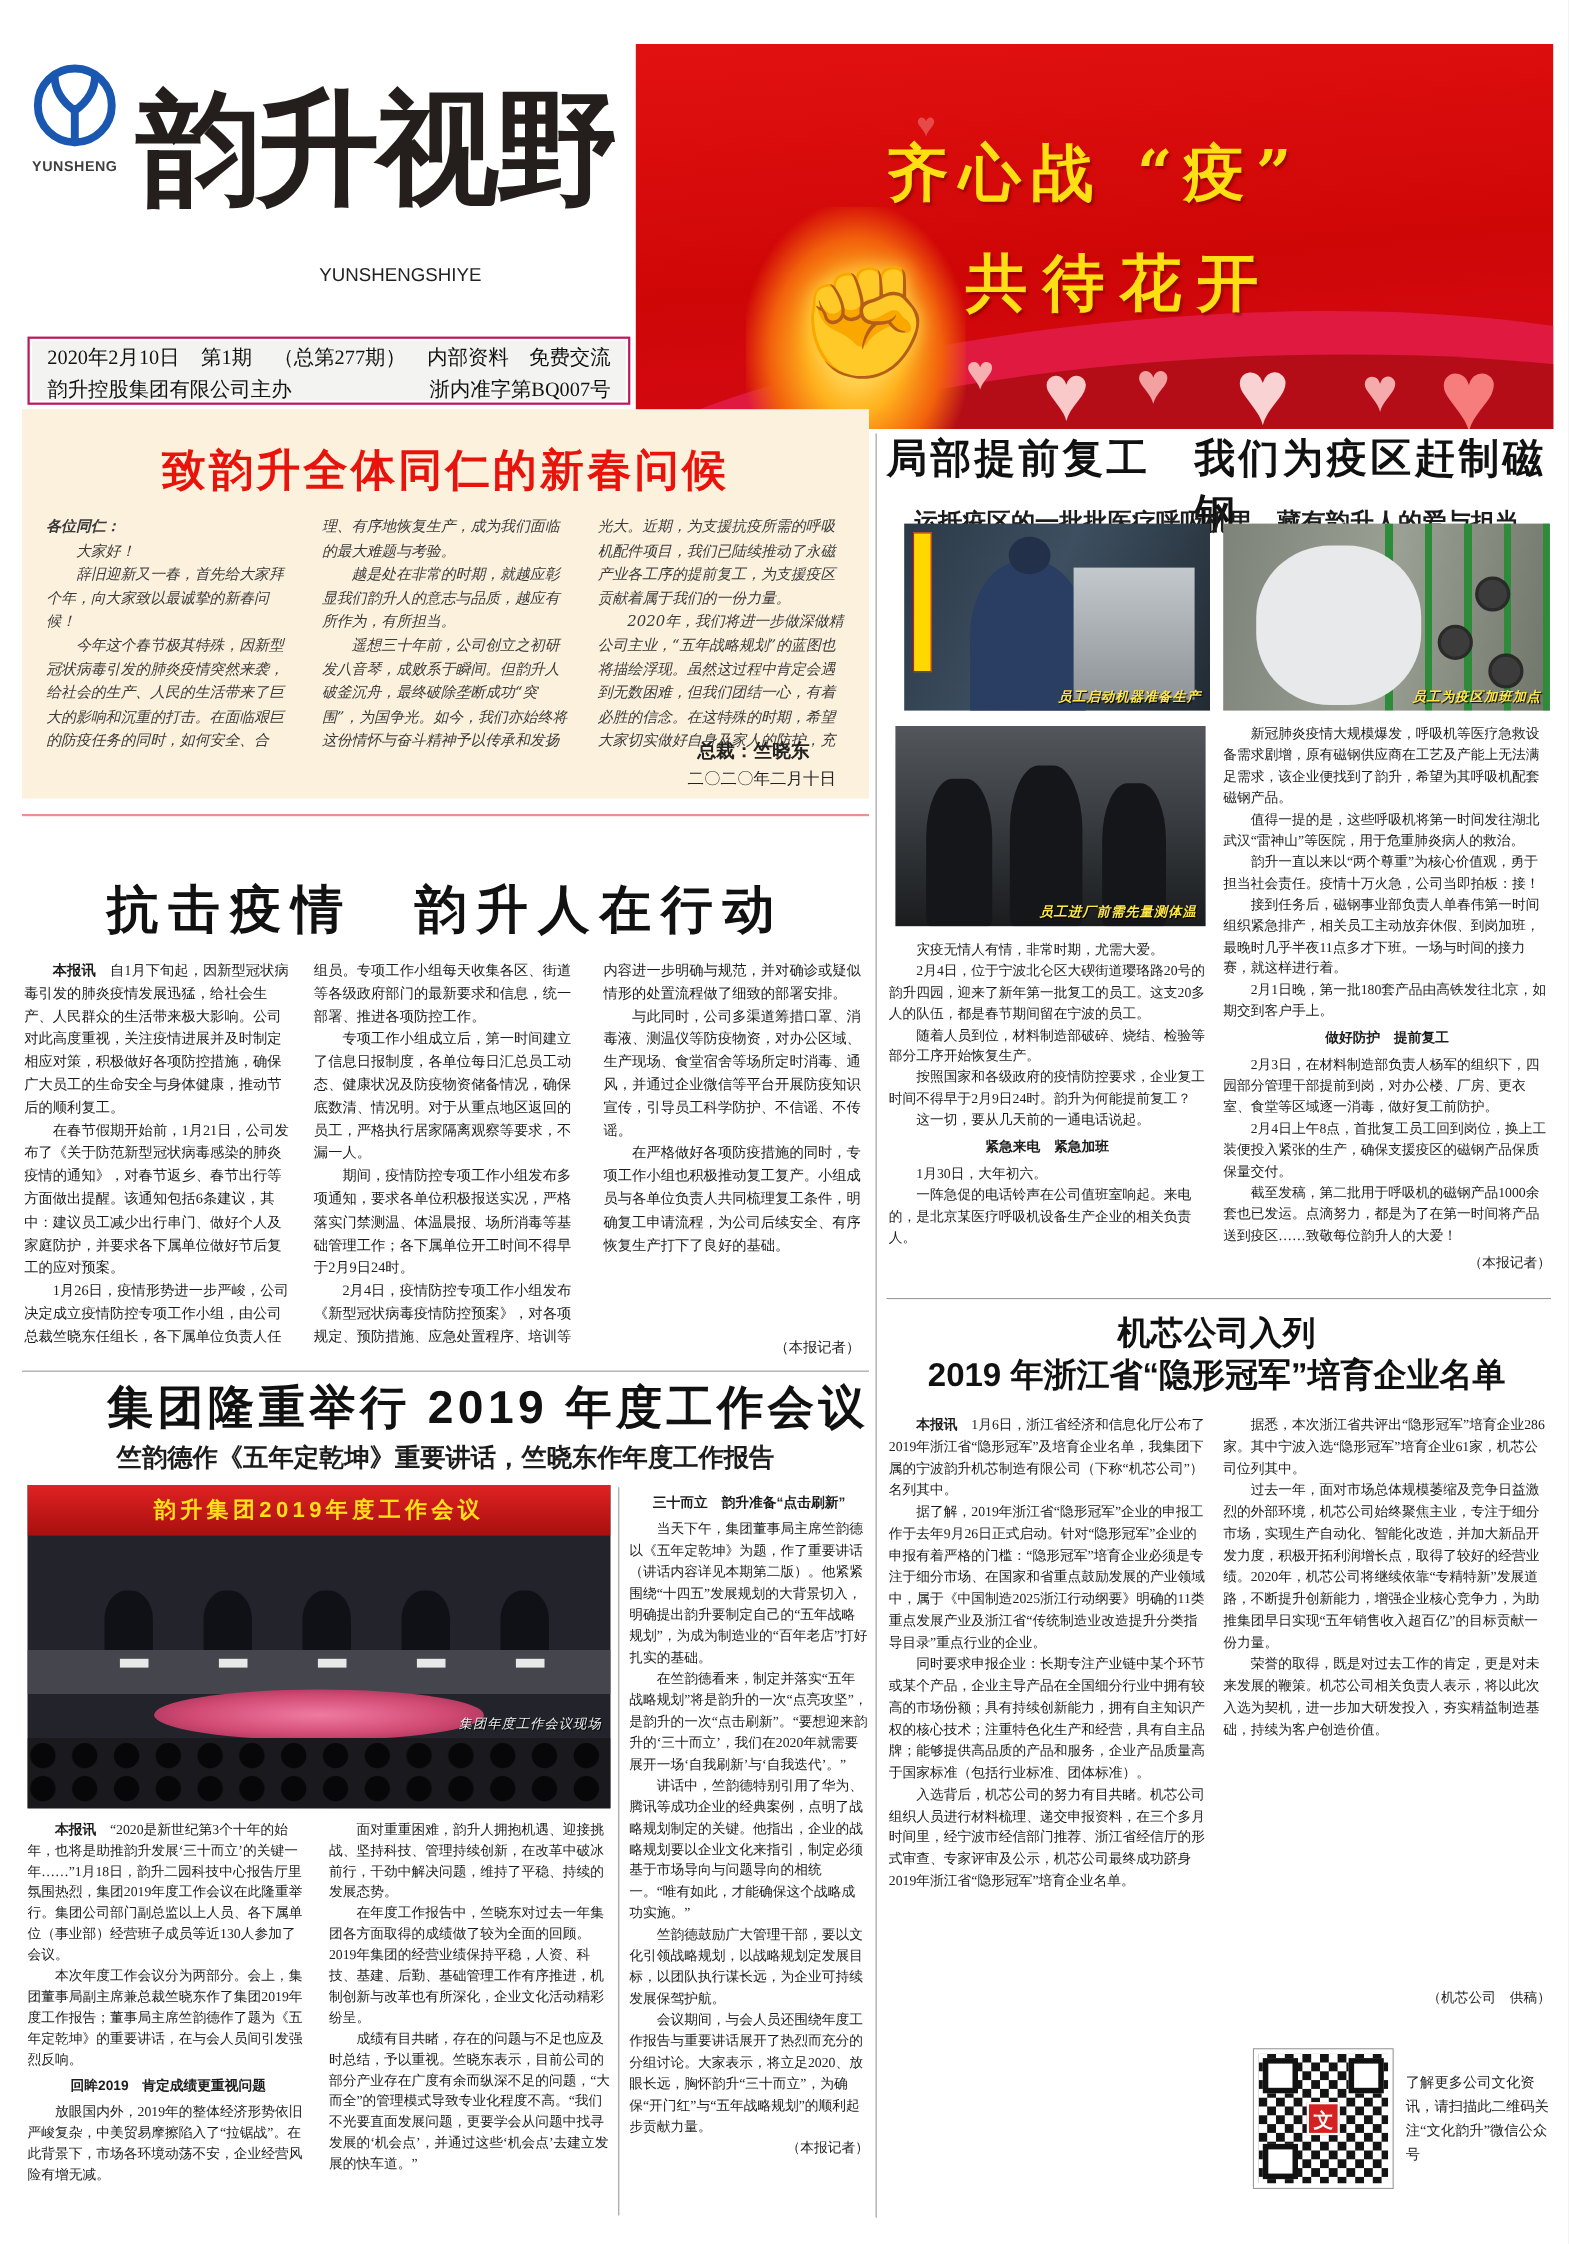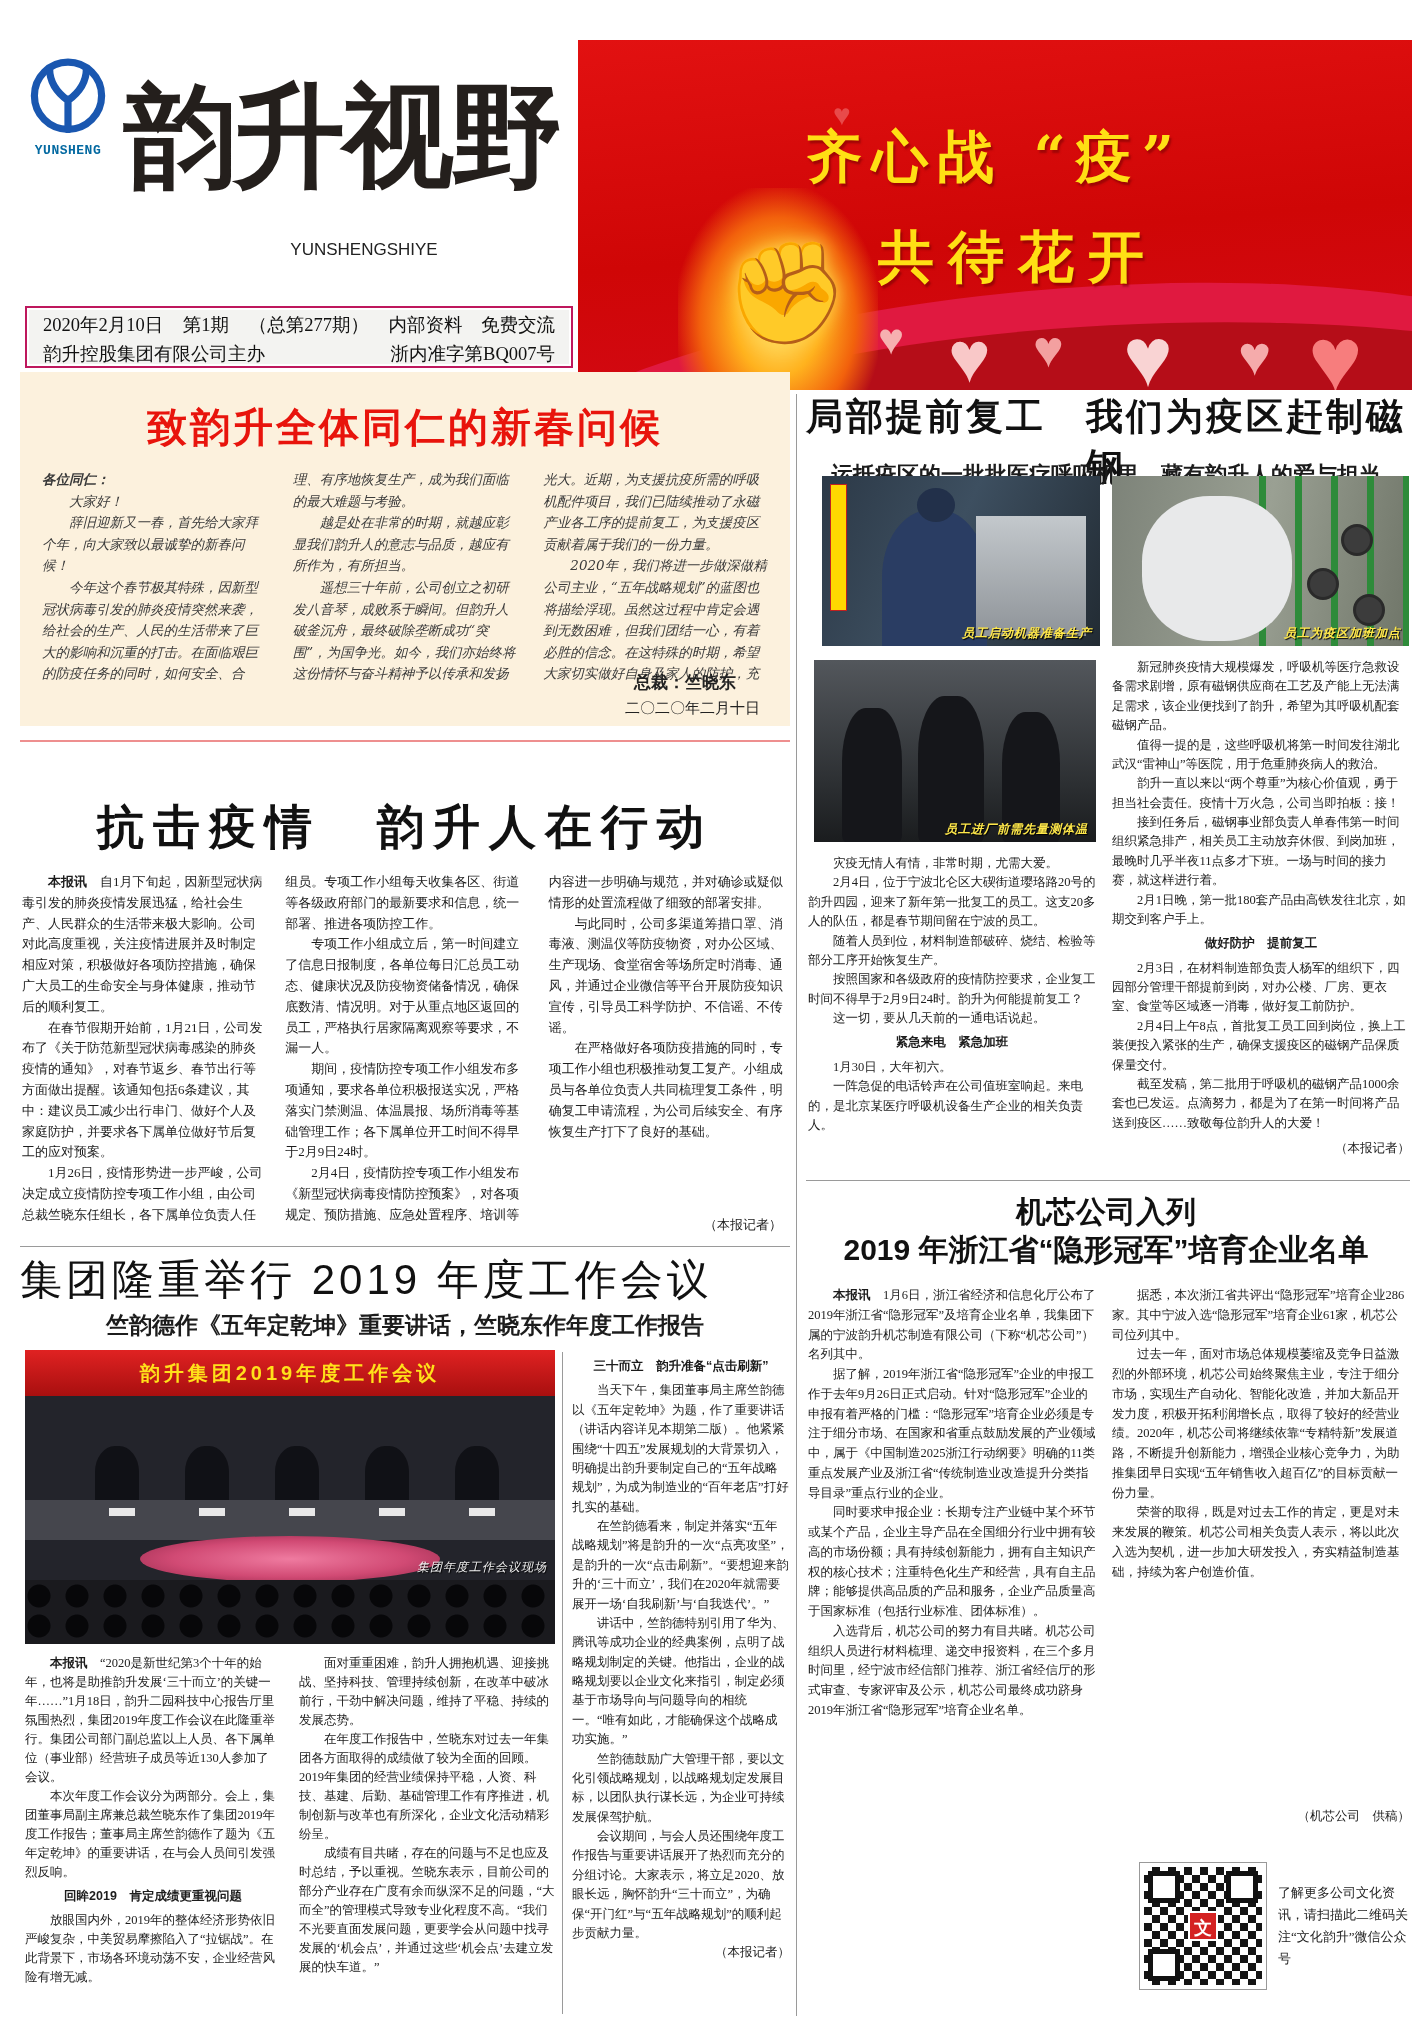--- a/index.html
+++ b/index.html
@@ -1,21 +1,21 @@
 <!DOCTYPE html>
 <html><head>
 <meta charset="utf-8">
 <style>
   html,body{margin:0;padding:0;background:#e9e9e9;}
   #page{position:relative;width:1426px;height:2040px;background:#ffffff;margin:0 auto;overflow:hidden;
         font-family:"Liberation Serif","DejaVu Serif",serif;color:#1c1c1c;}
   
   .logo-wrap{position:absolute;left:22px;top:56px;width:92px;text-align:center;}
   .logo-svg{width:80px;height:86px;display:block;margin:0 auto;}
-  .logo-caption{font-family:Liberation Mono, monospace;font-weight:bold;color:#0369a1;font-size:13px;letter-spacing:.5px;margin-top:1px;}
+  .logo-caption{font-family:Liberation Sans, sans-serif;font-weight:bold;color:#404040;font-size:13px;letter-spacing:.5px;margin-top:1px;}
   .mast-title{position:absolute;left:124px;top:36px;width:450px;height:200px;line-height:200px;
         font-size:112px;font-weight:bold;font-family:"DejaVu Serif",serif;letter-spacing:-3px;color:#241f1c;white-space:nowrap;}
   .mast-pinyin{position:absolute;left:150px;top:240px;width:428px;display:flex;justify-content:center;
         font-family:"Liberation Sans",sans-serif;font-size:17px;color:#222;}
   .issue-box{position:absolute;left:25px;top:306px;width:544px;height:58px;background:#f3f3f1;
         border:2px solid #be185d;box-shadow:inset 0 0 0 2px #ffffff;font-size:18.5px;color:#111;}
   .issue-row{display:flex;justify-content:space-between;padding:4px 16px 0 16px;}
   
   .banner{position:absolute;left:578px;top:40px;width:834px;height:350px;overflow:hidden;
         background:linear-gradient(175deg,#e21111 0%,#cf0606 55%,#d40a18 100%);}
@@ -93,21 +93,21 @@
   .qr-block{position:absolute;left:1140px;top:1856px;width:272px;height:140px;display:flex;gap:12px;align-items:center;}
   .qr{position:relative;width:118px;height:118px;flex:none;border:4px solid #fff;outline:1px solid #999;
         background:repeating-conic-gradient(#141414 0% 25%,#ffffff 0% 50%) 0 0/16px 16px;}
   .qr::before{content:"";position:absolute;left:4px;top:4px;width:22px;height:22px;border:5px solid #111;background:#fff;}
   .qr::after{content:"";position:absolute;right:4px;top:4px;width:22px;height:22px;border:5px solid #111;background:#fff;}
   .qr-corner{position:absolute;left:4px;bottom:4px;width:22px;height:22px;border:5px solid #111;background:#fff;}
   .qr-logo{position:absolute;left:44px;top:44px;width:30px;height:30px;background:#d42222;color:#fff;text-align:center;
         line-height:30px;font-size:18px;font-weight:bold;font-family:"Liberation Sans",sans-serif;border:2px solid #fff;box-sizing:border-box;}
   .qr-caption{font-size:13px;line-height:1.7;color:#222;}
   
-  .m-title{position:absolute;left:20px;top:1252px;width:770px;text-align:left;font-size:42px;font-weight:normal;
+  .m-title{position:absolute;left:20px;top:1252px;width:770px;text-align:right;font-size:42px;font-weight:bold;
         font-family:"Liberation Sans",sans-serif;letter-spacing:4px;color:#111;}
   .m-sub{position:absolute;left:20px;top:1310px;width:770px;text-align:center;font-size:23px;font-weight:bold;}
   .m-photo{left:25px;top:1350px;width:530px;height:294px;background:#23242b;}
   .m-banner{position:absolute;left:0;top:0;right:0;height:46px;background:linear-gradient(#e02222,#a80f0f);
         color:#ffe11a;text-align:center;line-height:46px;font-size:20px;font-weight:bold;letter-spacing:4px;
         font-family:"Liberation Sans",sans-serif;}
   .m-table{position:absolute;left:0;right:0;top:150px;height:40px;background:#45464d;}
   .m-paper{position:absolute;top:158px;width:26px;height:8px;background:#e8e8e8;}
   .m-person{position:absolute;top:96px;width:44px;height:58px;background:#101116;border-radius:45% 45% 8% 8%;}
   .m-flowers{position:absolute;left:115px;top:186px;width:300px;height:46px;border-radius:50%;

